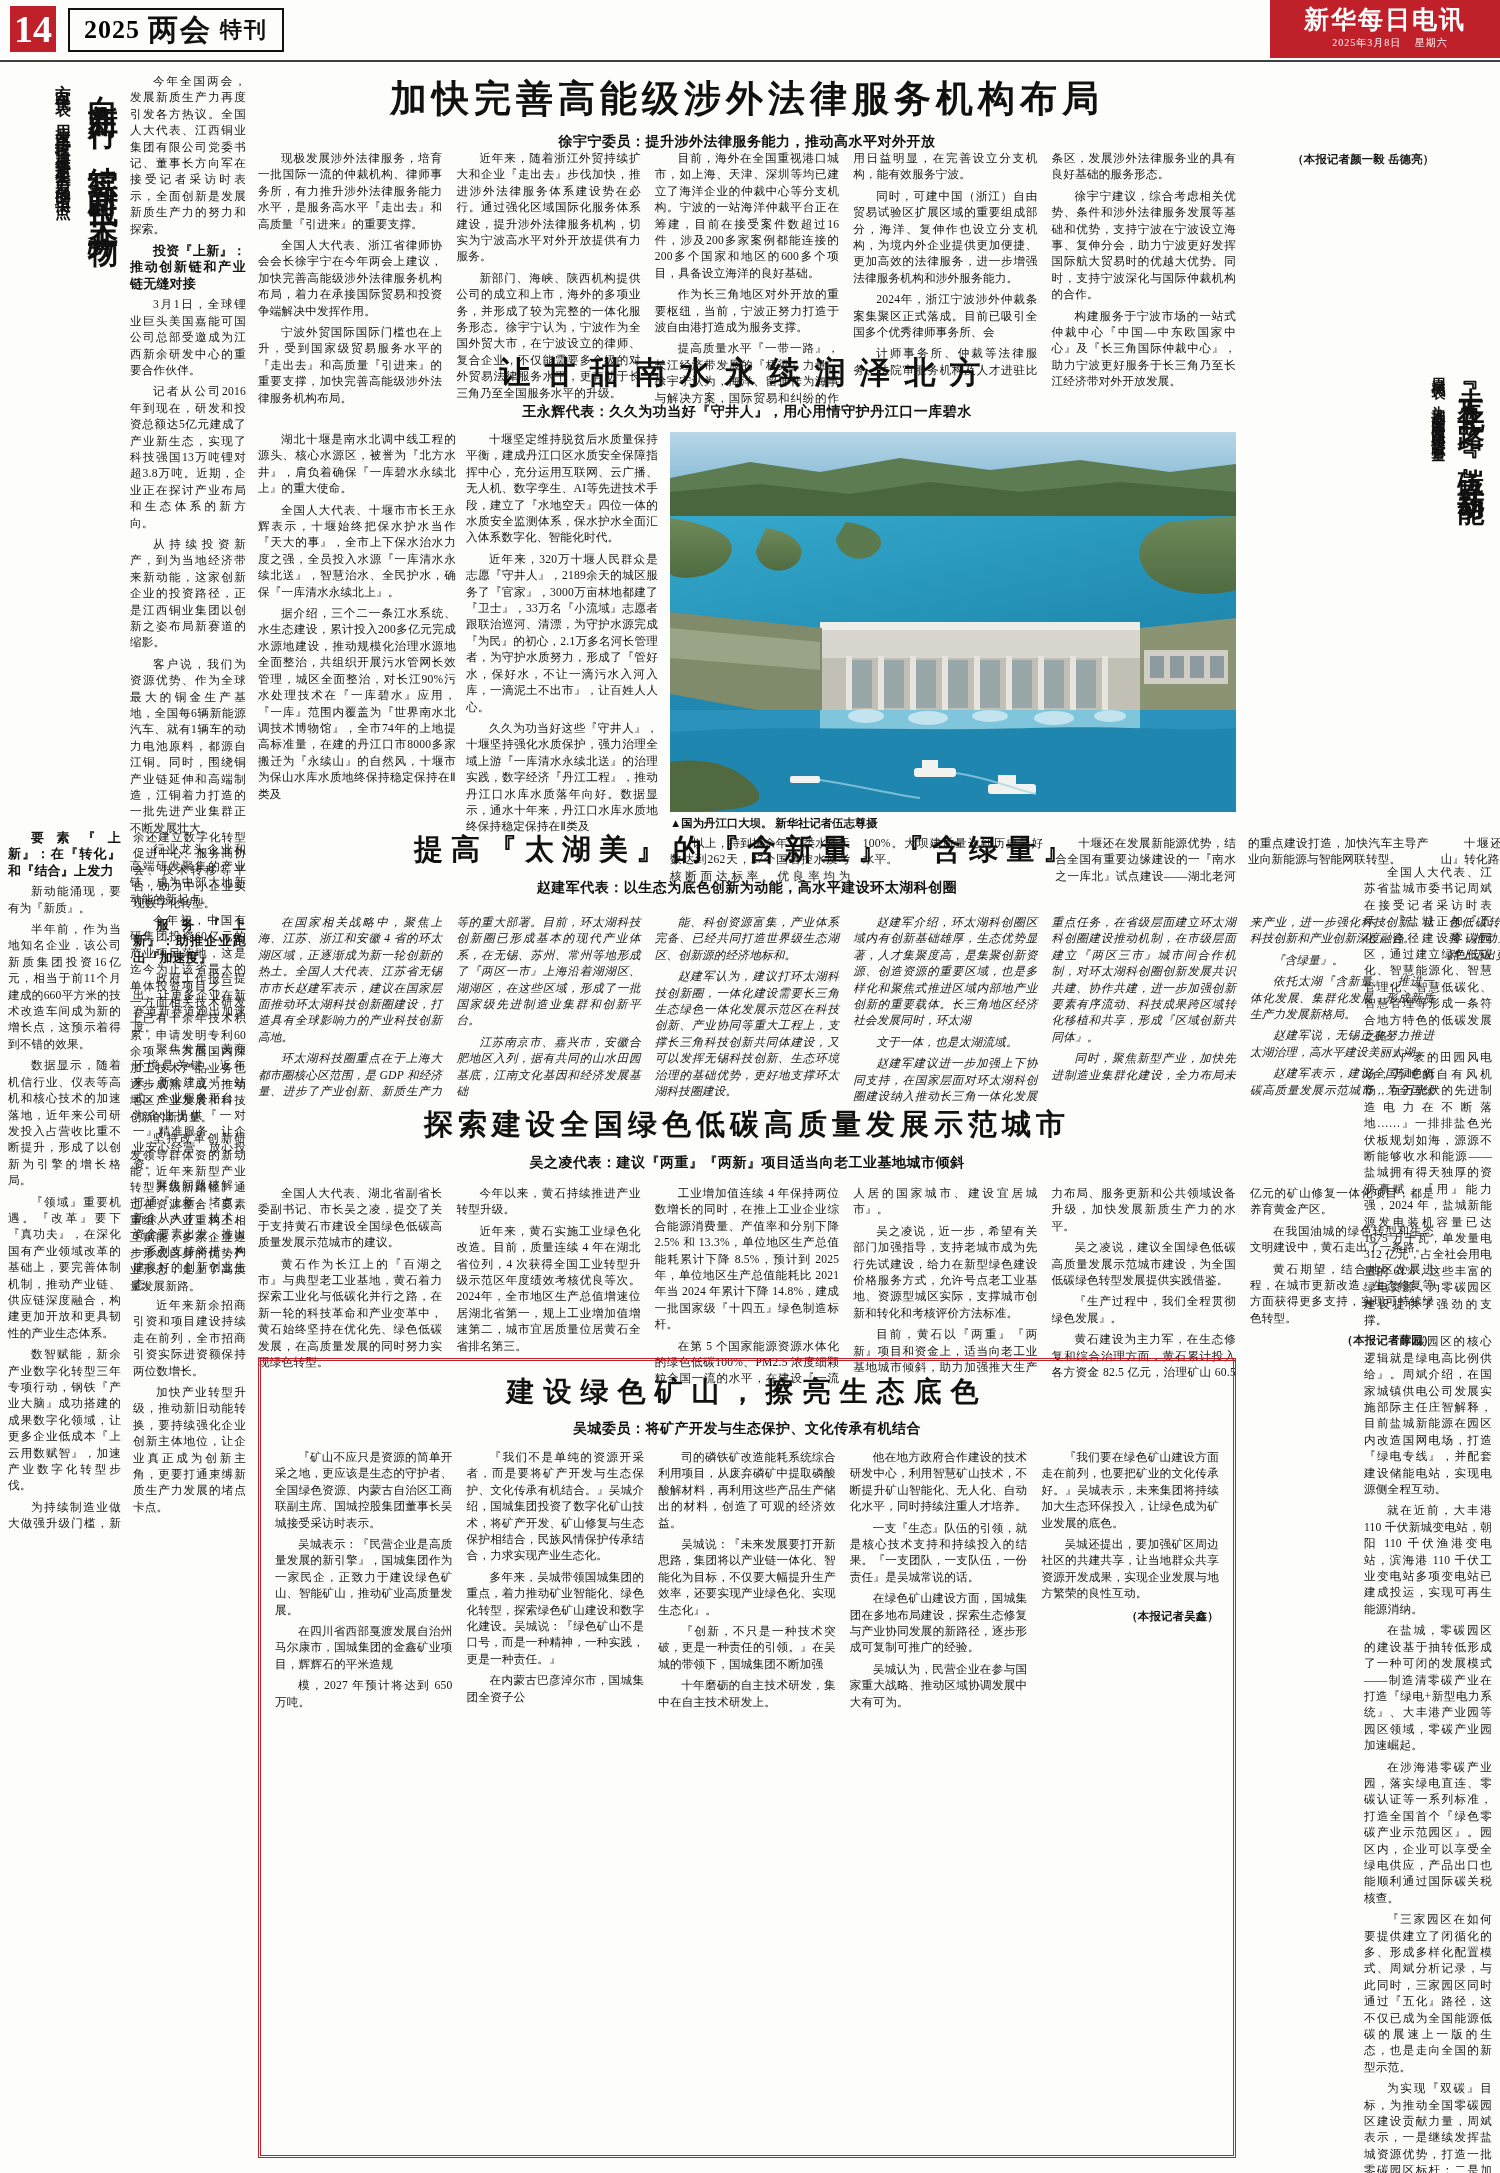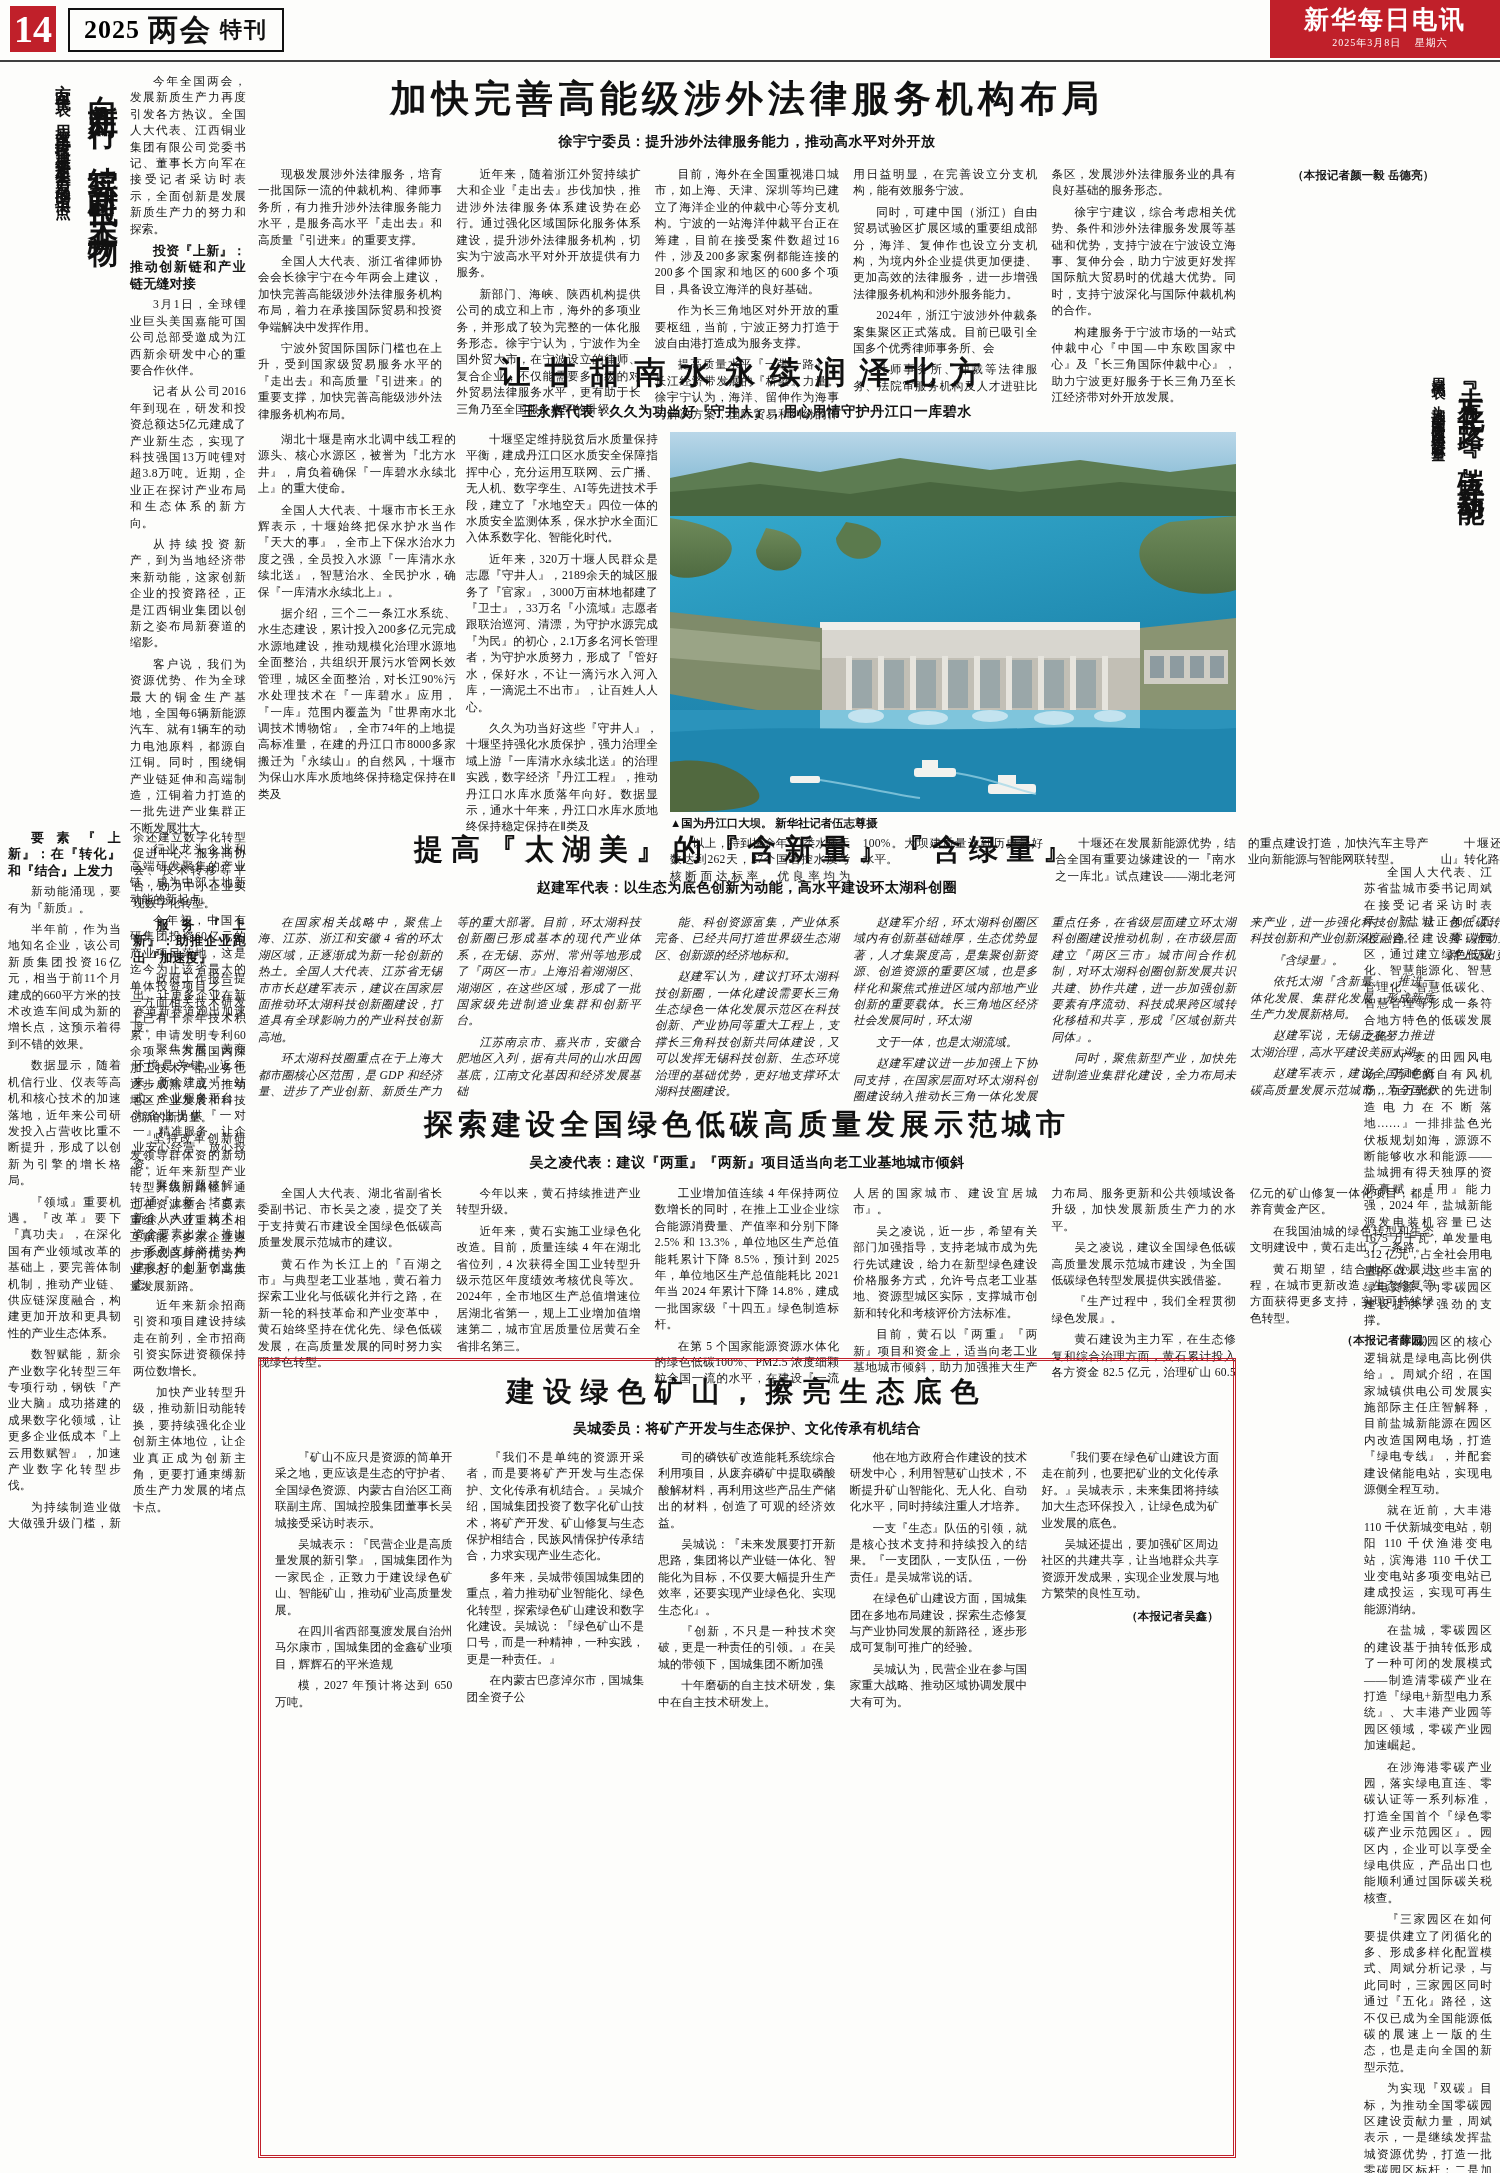--- a/index.html
+++ b/index.html
@@ -76,21 +76,21 @@
     position:absolute; left:8px; top:830px; width:238px; height:1270px;
     column-count:2; column-gap:12px;
   }
 
   
   #art1 {
     position:absolute; left:258px; top:74px; width:978px;
   }
   #art1 .art-title { font-size:37px; }
   #art1-cols {
-    margin-top:16px; column-count:5; column-gap:14px; column-rule:0;
+    column-count:5; column-gap:14px; column-rule:0;
     height:260px;
   }
 
   
   #right-vert {
     position:absolute; right:8px; top:366px; width:120px; height:470px;
     display:flex; flex-direction:row-reverse;
   }
   #right-vert .main {
     writing-mode:vertical-rl; text-orientation:upright;

